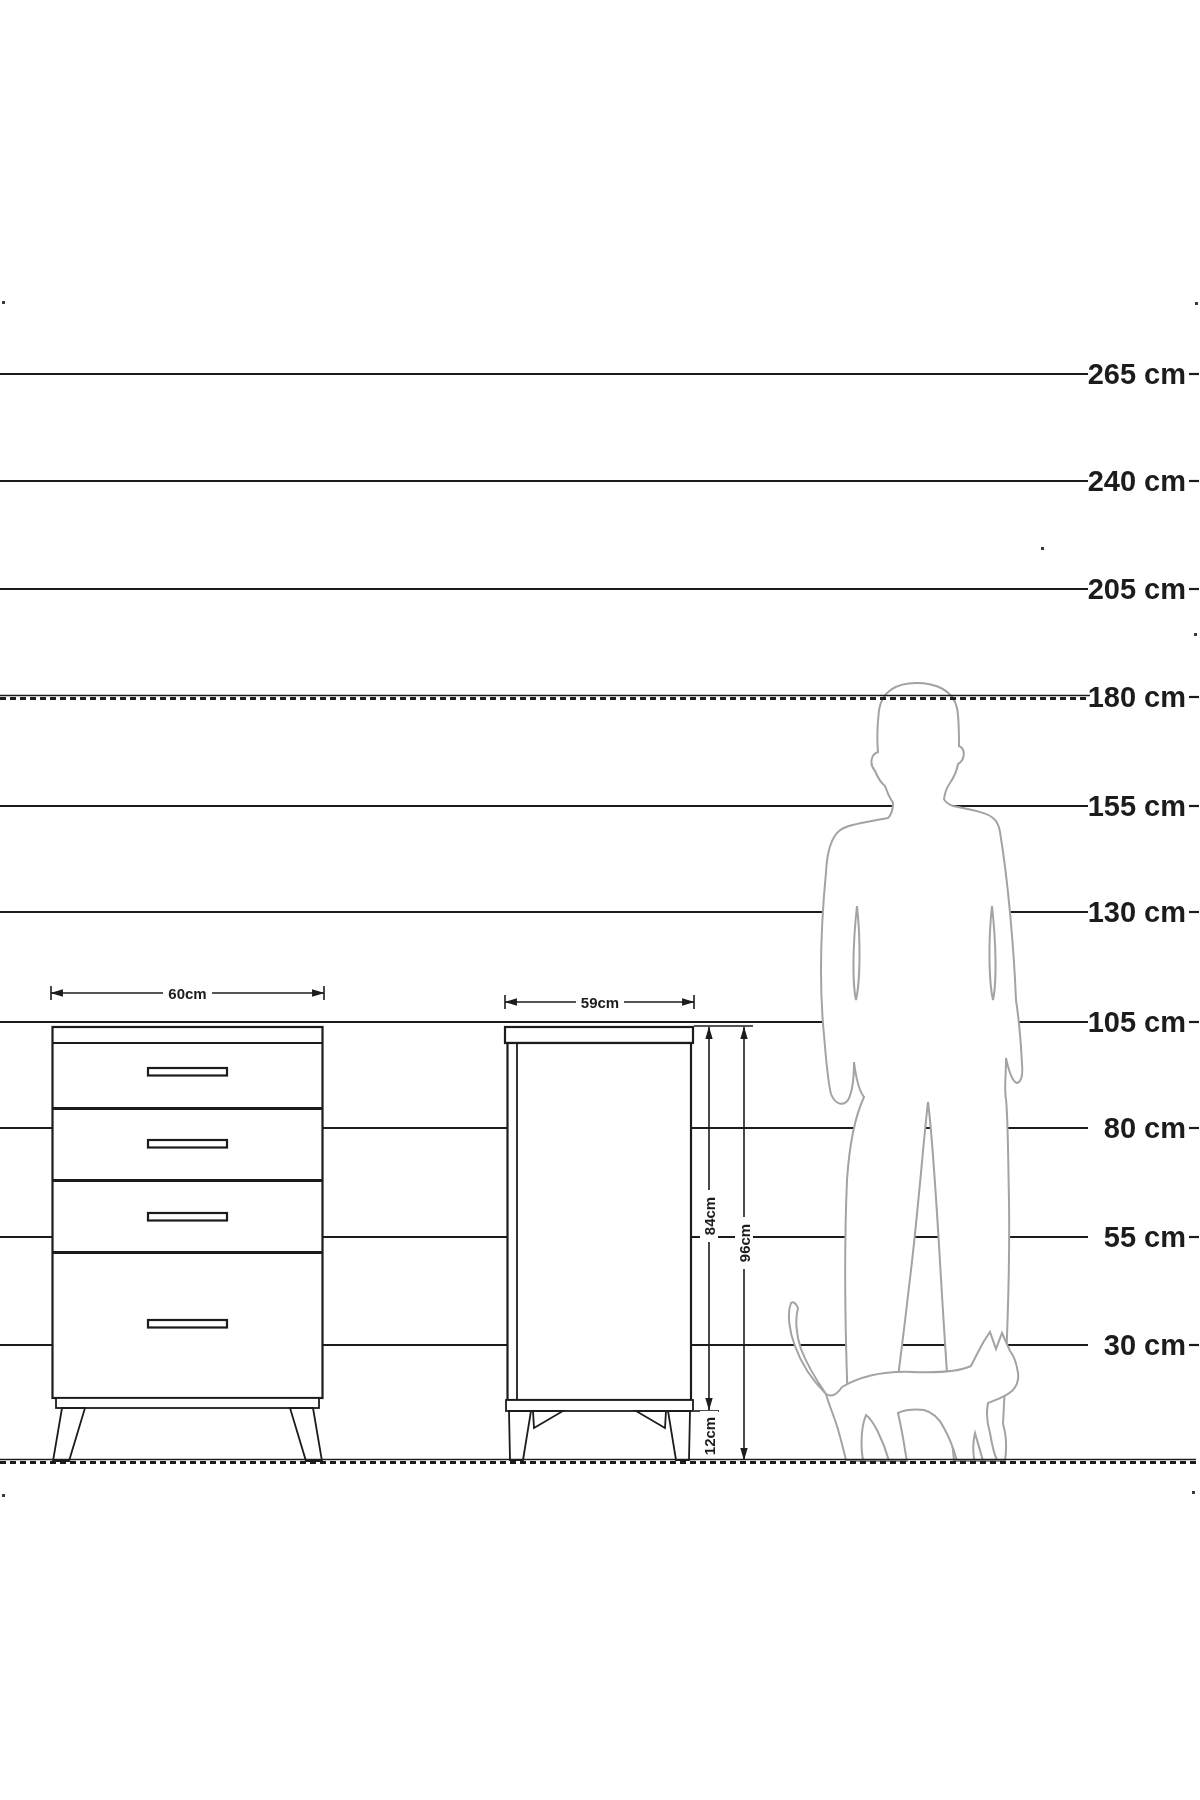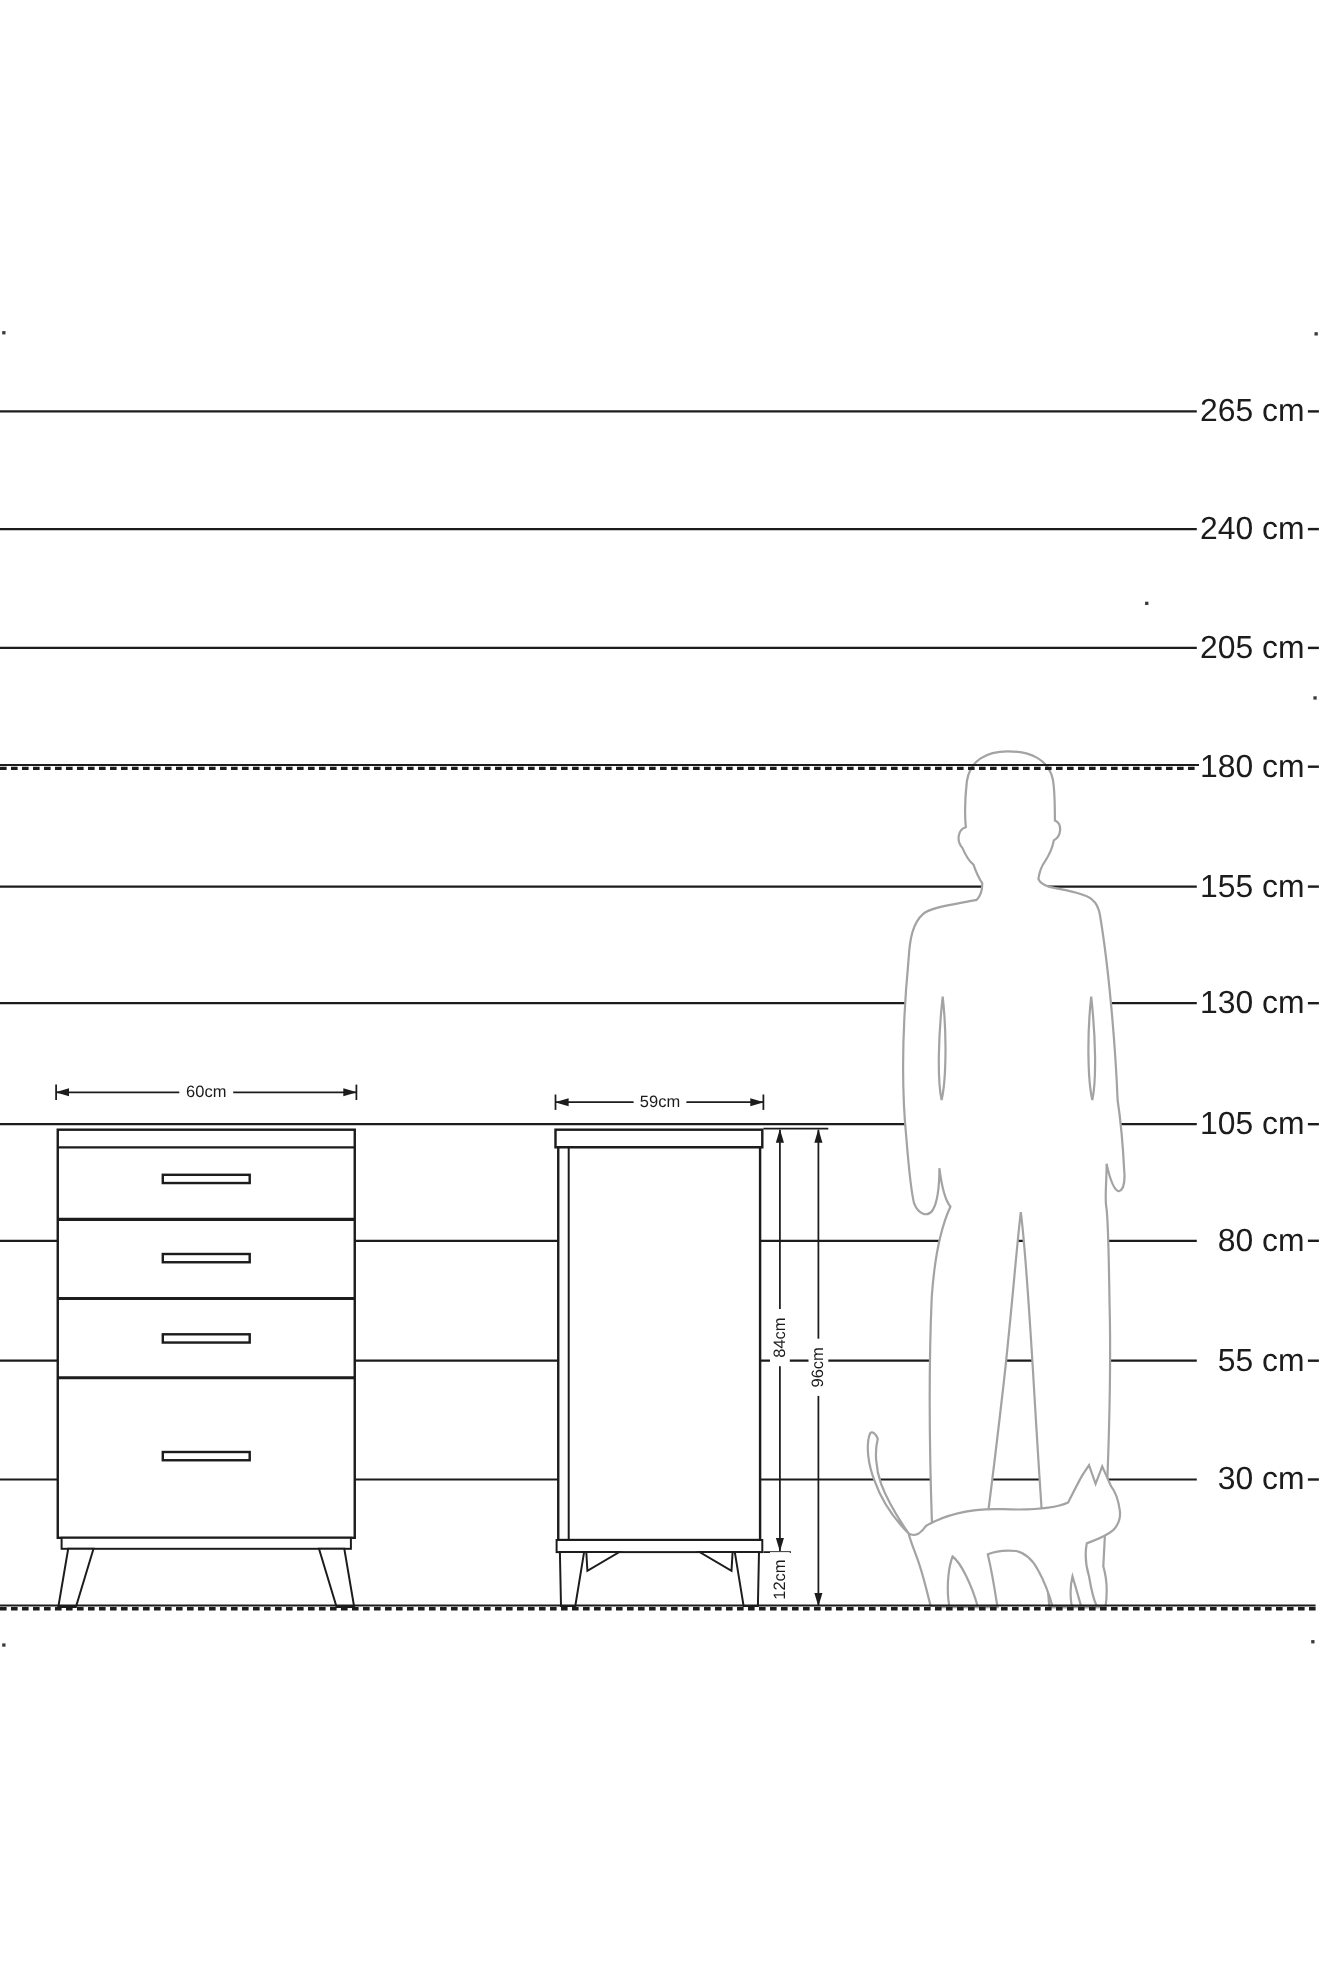--- a/index.html
+++ b/index.html
@@ -1,16 +1,16 @@
 <!DOCTYPE html>
 <html style="--line: #1c1c1c; --silhouette: #a3a3a3; --background: #ffffff;"><head>
 <meta charset="utf-8">
 <style>
   html,body{margin:0;padding:0;background:#fff;}
-  #stage{position:relative;width:1200px;height:1800px;background:var(--background,#fff);overflow:hidden;}
+  #stage{position:relative;width:1200px;height:1800px;background:var(--background,#fff);overflow:hidden;font-weight:bold;}
   svg{display:block}
   text{font-family:"Liberation Sans","DejaVu Sans",sans-serif;fill:var(--line,#1c1c1c);}
   .scale-label{font-size:29px;text-anchor:end;}
   .dim-label{font-size:15px;text-anchor:middle;}
   .ln{stroke:var(--line,#1c1c1c);stroke-width:2;fill:none;}
   .tick{stroke:var(--line,#1c1c1c);stroke-width:2.2;fill:none;}
   .dim{stroke:var(--line,#1c1c1c);stroke-width:1.6;fill:none;}
   .fw{fill:#fff;stroke:var(--line,#1c1c1c);stroke-width:2.2;}
   .thin{stroke-width:1.8;}
   .divider{stroke:var(--line,#1c1c1c);stroke-width:2.8;fill:none;}

